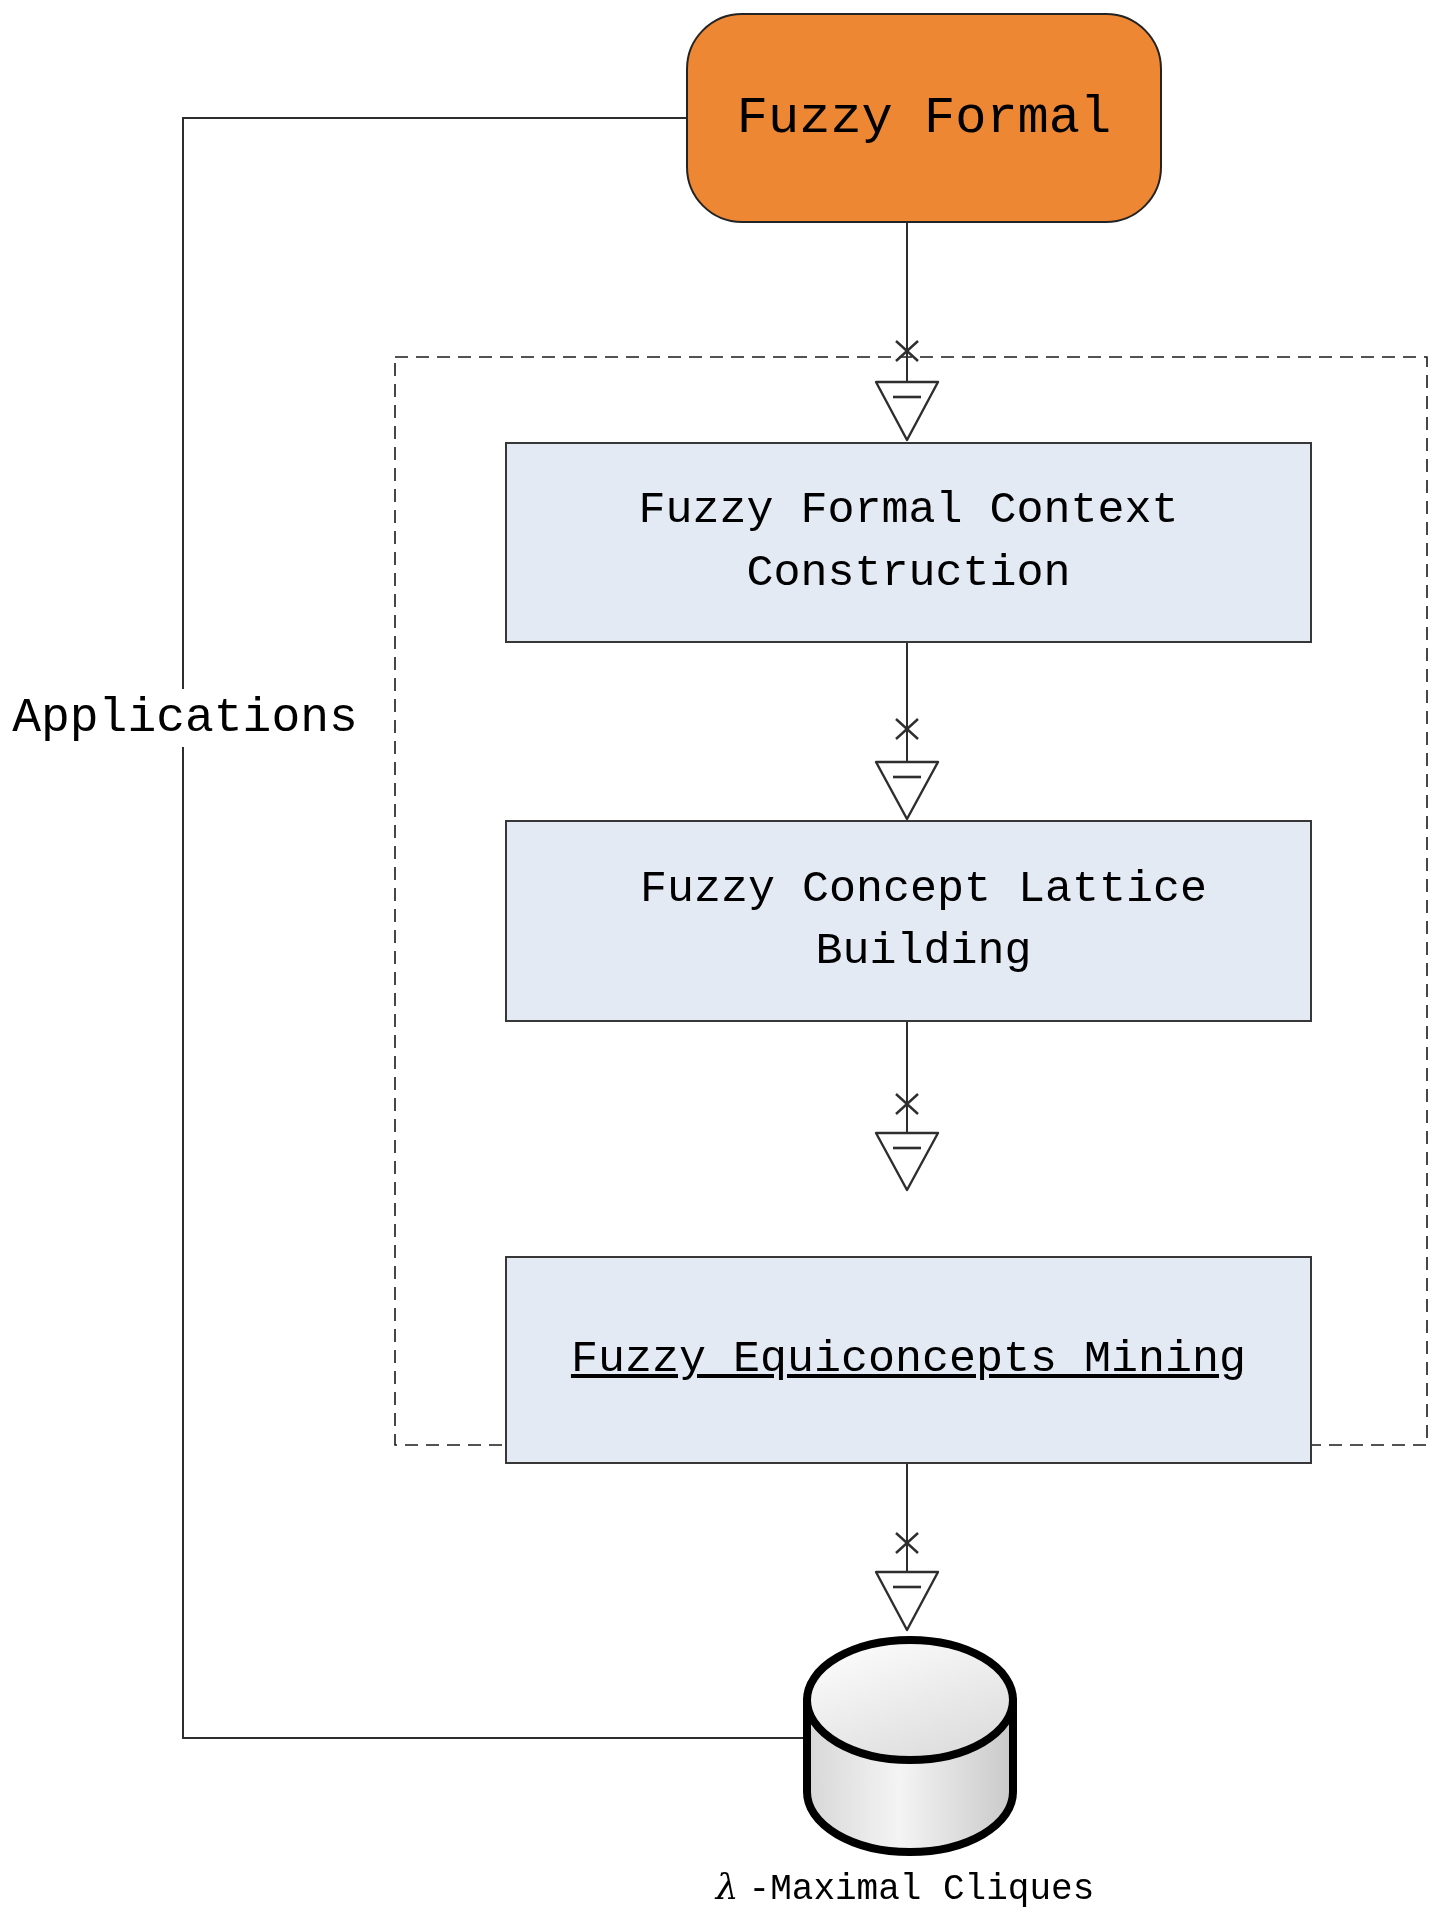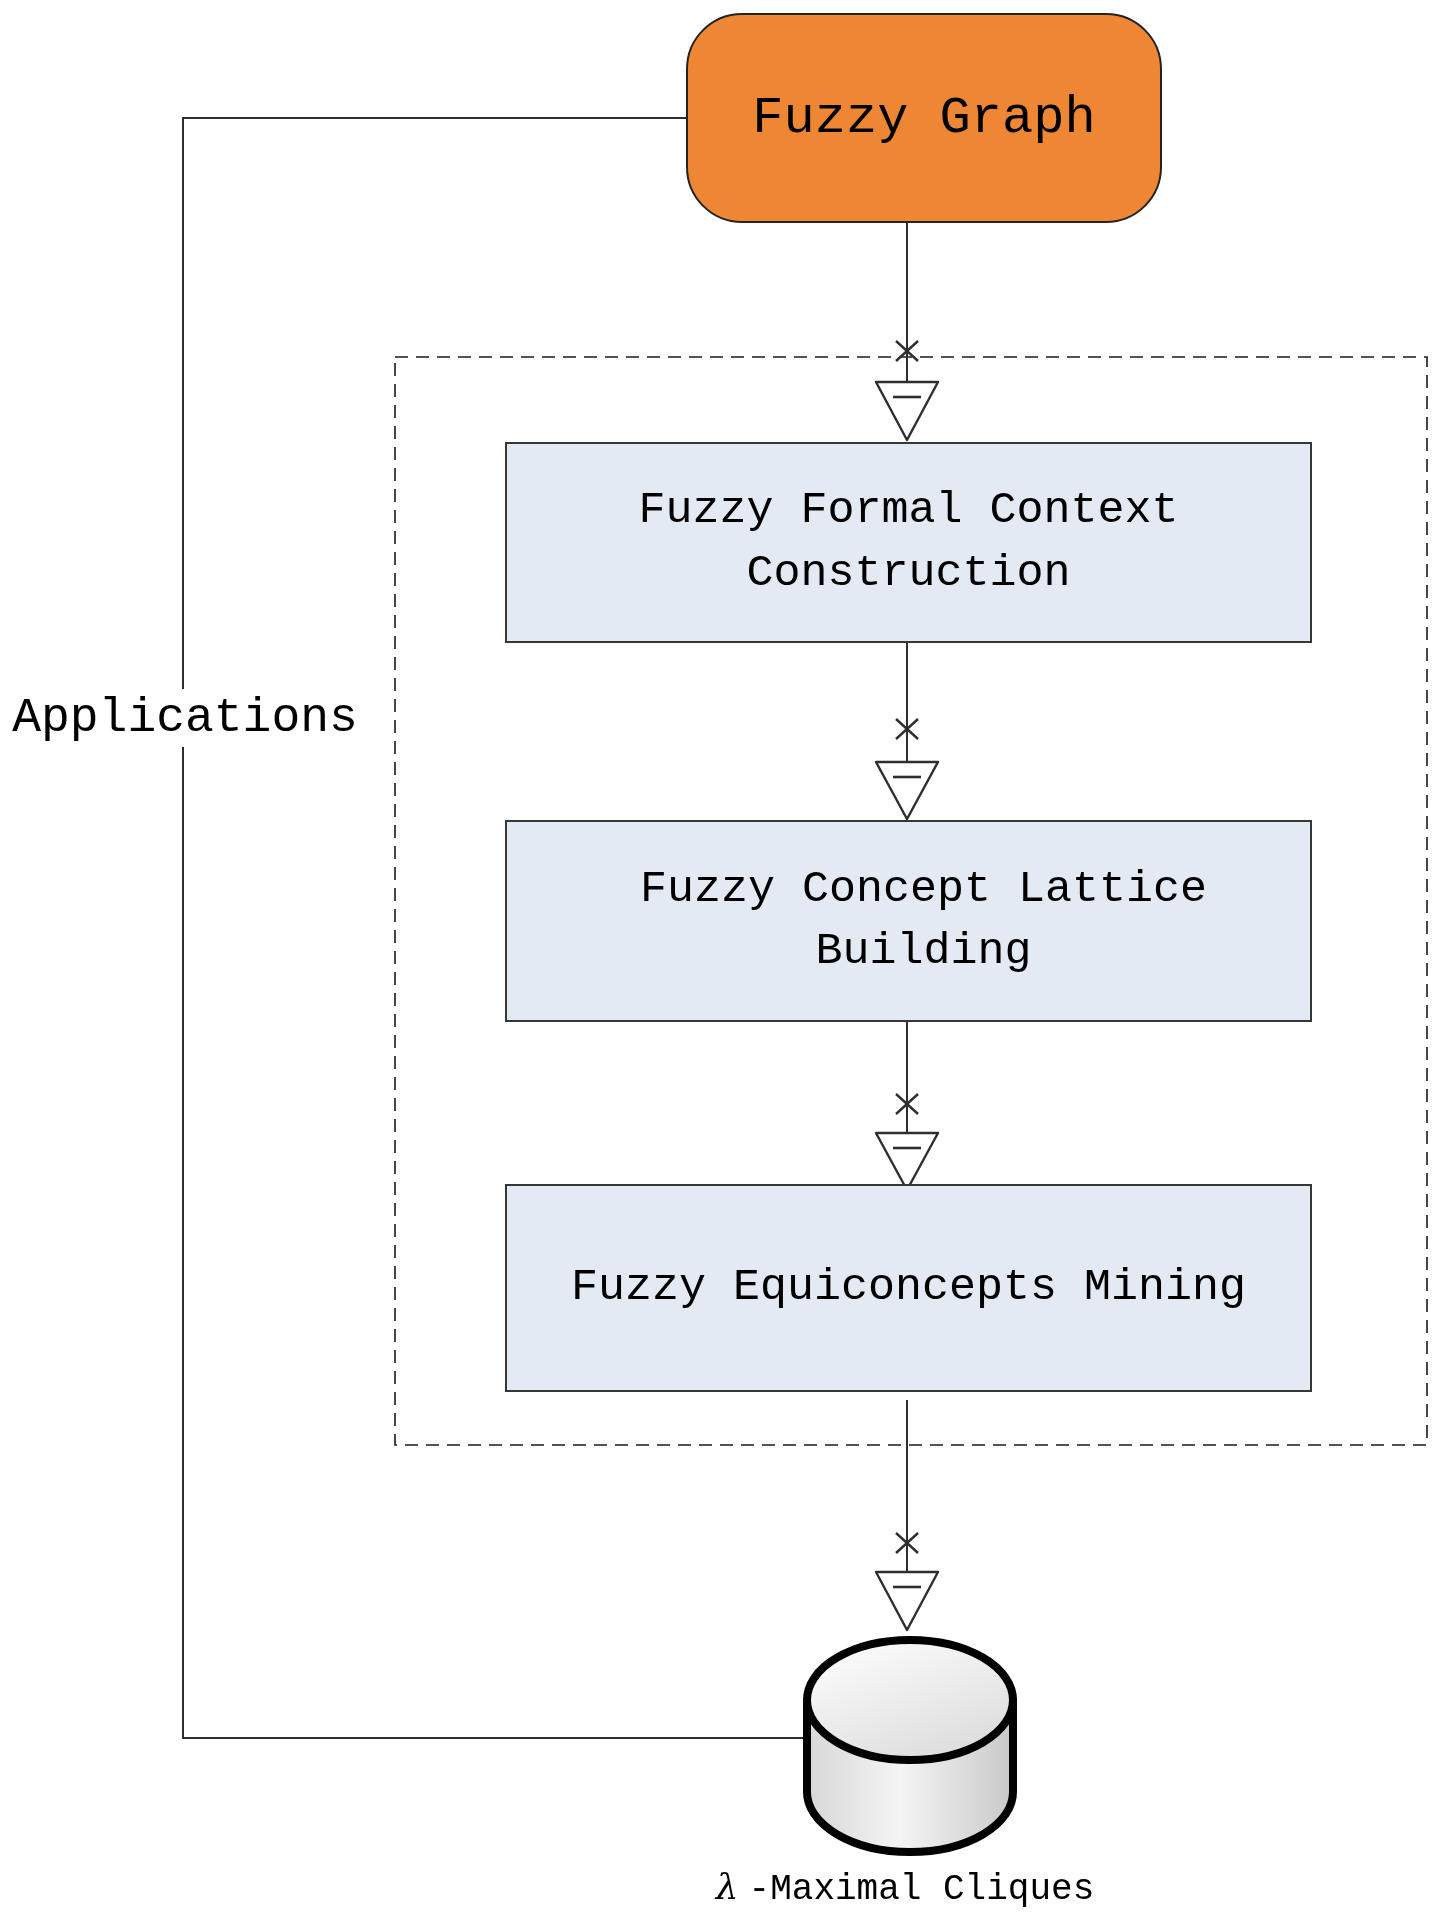--- a/index.html
+++ b/index.html
@@ -28,21 +28,21 @@
   .process-node{
     left:505px;width:807px;
     background:#E4EAF4;
     border:2px solid #373737;
     font-size:45px;
     line-height:1.38;
     white-space:pre-line;
   }
   .process-1{top:442px;height:201px;}
   .process-2{top:820px;height:202px;padding-left:30px;}
-  .process-3{top:1184px;height:208px;}
+  .process-3{top:1256px;height:208px;text-decoration:underline;}
   .side-label{
     position:absolute;
     left:185px;top:650px;
     transform:translateX(-50%);
     background:#ffffff;
     padding:2px 8px;
     font-size:48px;
     white-space:nowrap;
     margin-top:39px;
   }
@@ -113,21 +113,21 @@
       <line x1="893" y1="1587" x2="921" y2="1587" stroke="#2e2e2e" stroke-width="2.6"></line>
     </g>
 
     <g>
       <path d="M807,1700 L807,1792 A103,60 0 0 0 1013,1792 L1013,1700 Z" fill="url(#cylBody)" stroke="#000000" stroke-width="8" stroke-linejoin="round"></path>
       <ellipse cx="910" cy="1700" rx="103" ry="60" fill="url(#cylTop)" stroke="#000000" stroke-width="8"></ellipse>
     </g>
   </svg>
 
   <div class="node start-node">
-    <span>Fuzzy Graph</span>
+    <span>Fuzzy Formal</span>
   </div>
 
   <div class="node process-node process-1">
     <span>Fuzzy Formal Context
 Construction</span>
   </div>
 
   <div class="node process-node process-2">
     <span>Fuzzy Concept Lattice
 Building</span>

